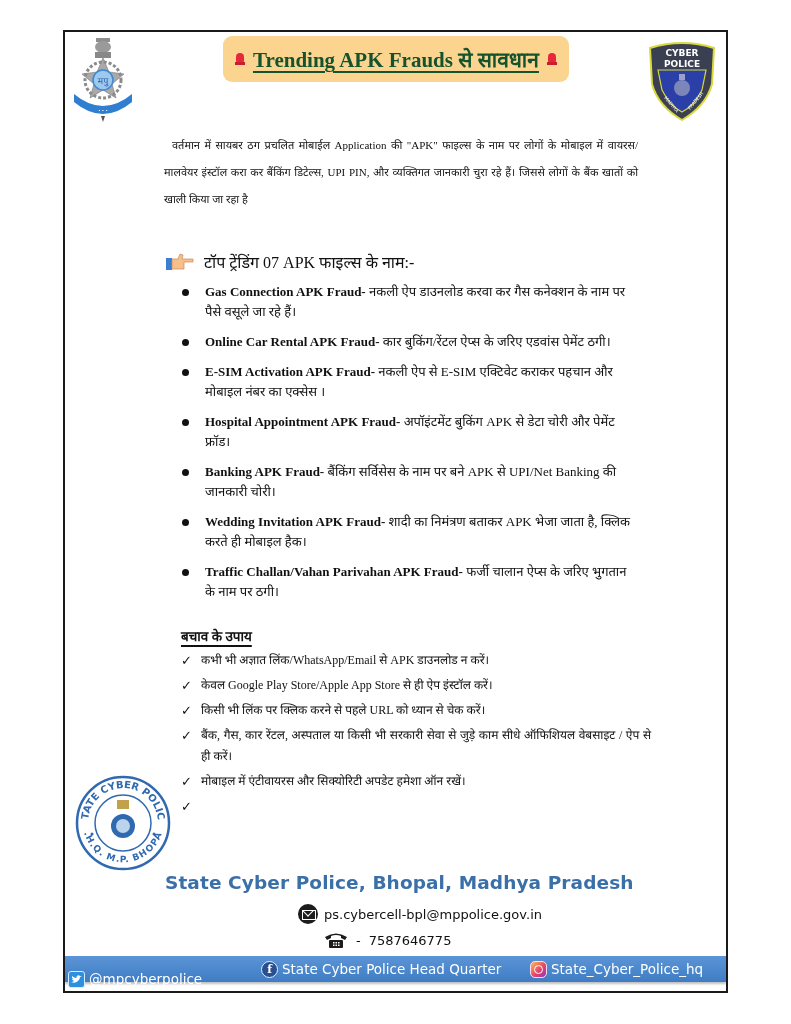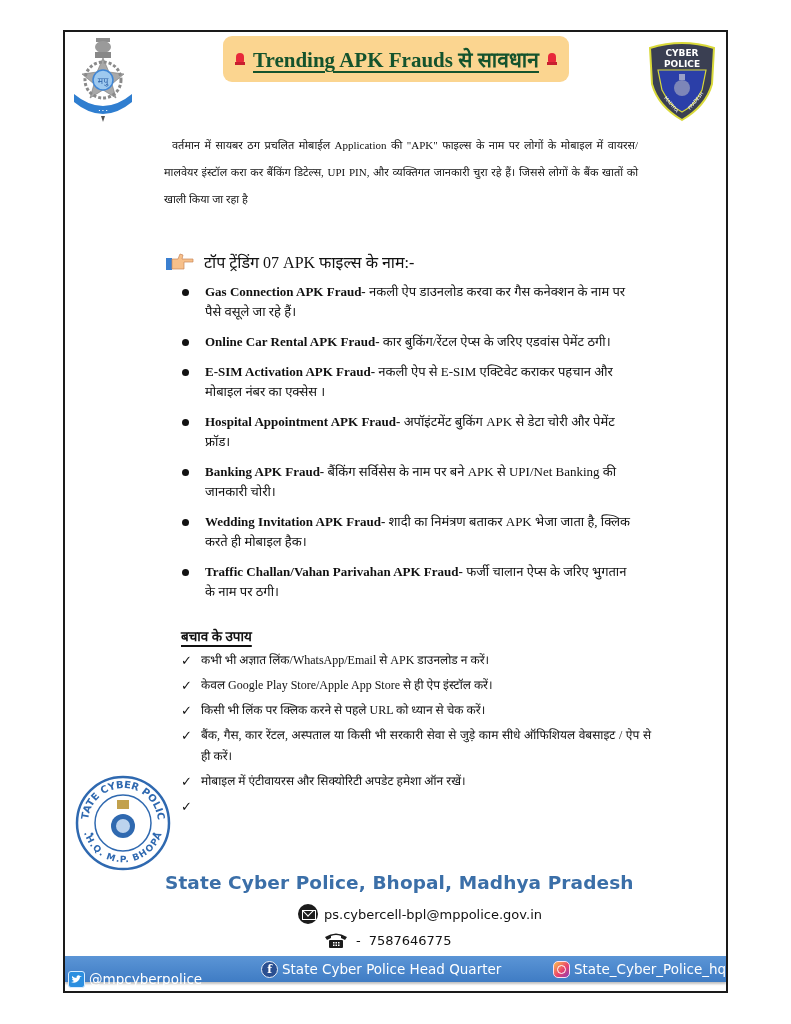--- a/index.html
+++ b/index.html
@@ -257,17 +257,17 @@
       <svg width="11" height="9" viewBox="0 0 11 9">
           <path d="M0 7 Q4 9 7 6 Q9 4 9 2 L11 1 L9 1 Q8 0 6.5 0.5 Q5 1.5 5.5 3 Q3 3 1 1 Q0.5 3 2 4 L1 4 Q1.5 5.5 3 6 Q2 7 0 7Z" fill="#fff"></path>
         </svg>
     </span>
     <span>@mpcyberpolice</span>
   </div>
   <div class="social" style="left:196px;">
     <span class="social-icon fb">f</span>
     <span>State Cyber Police Head Quarter</span>
   </div>
-  <div class="social" style="left:465px;margin-left:23px;">
+  <div class="social" style="left:465px;">
     <span class="social-icon ig"></span>
     <span>State_Cyber_Police_hq</span>
   </div>
 </div>
 
 </body></html>

